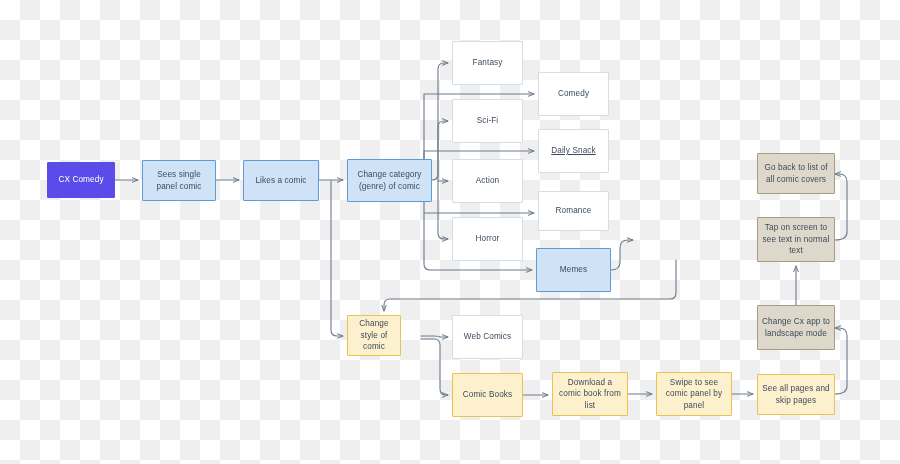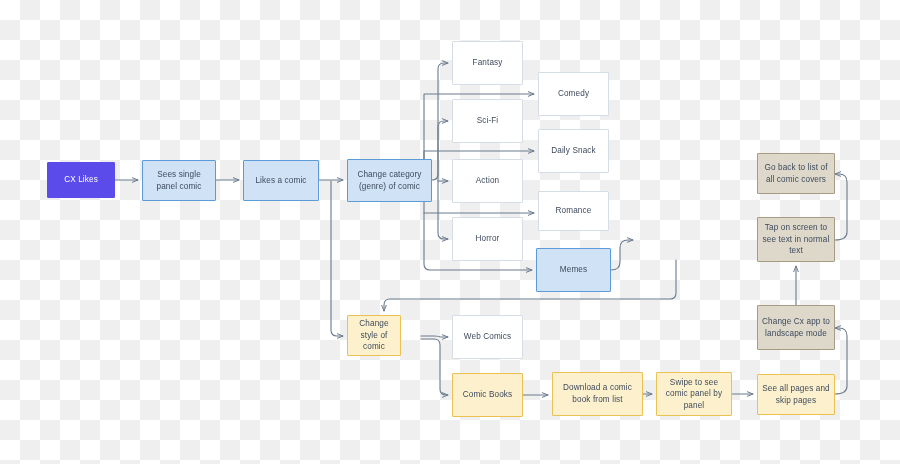--- a/index.html
+++ b/index.html
@@ -100,21 +100,21 @@
       <path d="M523,395 L548,395"></path>
       <path d="M628,394 L652,394"></path>
       <path d="M732,394 L753,394"></path>
       <path d="M835,394 Q847,394 847,386 L847,336 Q847,328 839,328 L835,328"></path>
       <path d="M796,305 L796,266"></path>
       <path d="M835,240 Q847,240 847,232 L847,182 Q847,174 839,174 L835,174"></path>
     </g>
   </svg>
 
   <div class="node n-start" style="left:47px;top:162px;width:68px;height:36px;">
-    <span>CX Likes</span>
+    <span>CX Comedy</span>
   </div>
 
   <div class="node n-blue" style="left:142px;top:160px;width:74px;height:41px;">
     <span>Sees single panel comic</span>
   </div>
 
   <div class="node n-blue" style="left:243px;top:160px;width:76px;height:41px;">
     <span>Likes a comic</span>
   </div>
 
@@ -127,21 +127,21 @@
   </div>
 
   <div class="node n-white" style="left:538px;top:72px;width:71px;height:44px;">
     <span>Comedy</span>
   </div>
 
   <div class="node n-white" style="left:452px;top:99px;width:71px;height:44px;">
     <span>Sci-Fi</span>
   </div>
 
-  <div class="node n-white" style="left:538px;top:129px;width:71px;height:44px;">
+  <div class="node n-white" style="left:538px;top:129px;width:71px;height:44px;text-decoration:underline;">
     <span>Daily Snack</span>
   </div>
 
   <div class="node n-white" style="left:452px;top:159px;width:71px;height:44px;">
     <span>Action</span>
   </div>
 
   <div class="node n-white" style="left:538px;top:191px;width:71px;height:40px;">
     <span>Romance</span>
   </div>
@@ -172,21 +172,21 @@
   </div>
 
   <div class="node n-white" style="left:452px;top:315px;width:71px;height:44px;">
     <span>Web Comics</span>
   </div>
 
   <div class="node n-yellow" style="left:452px;top:373px;width:71px;height:44px;">
     <span>Comic Books</span>
   </div>
 
-  <div class="node n-yellow" style="left:552px;top:372px;width:91px;height:44px;">
+  <div class="node n-yellow" style="left:552px;top:372px;width:76px;height:44px;">
     <span>Download a comic book from list</span>
   </div>
 
   <div class="node n-yellow" style="left:656px;top:372px;width:76px;height:44px;">
     <span>Swipe to see comic panel by panel</span>
   </div>
 
   <div class="node n-yellow" style="left:757px;top:374px;width:78px;height:41px;">
     <span>See all pages and skip pages</span>
   </div>

